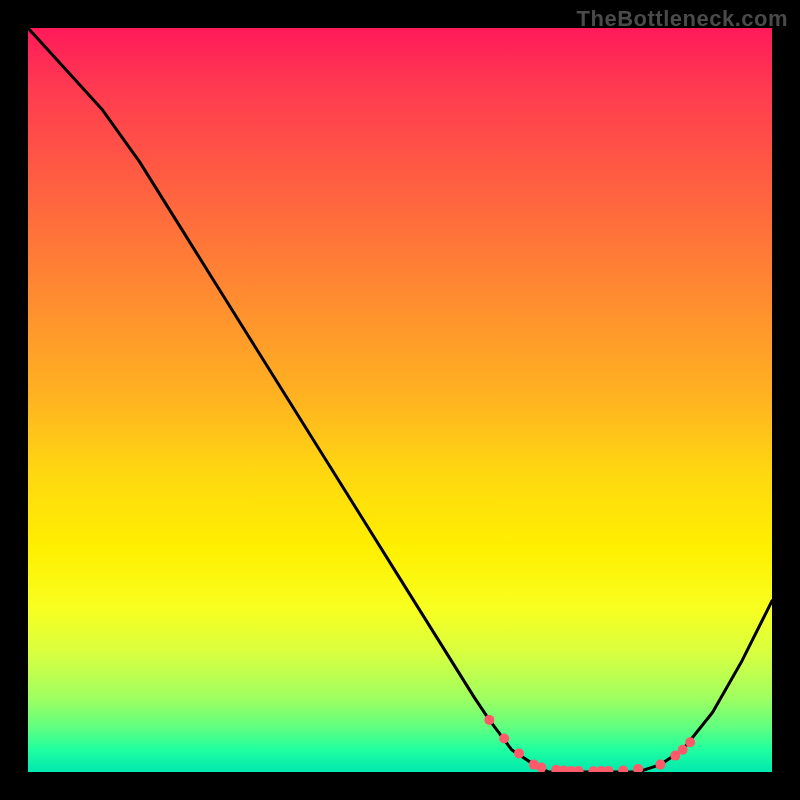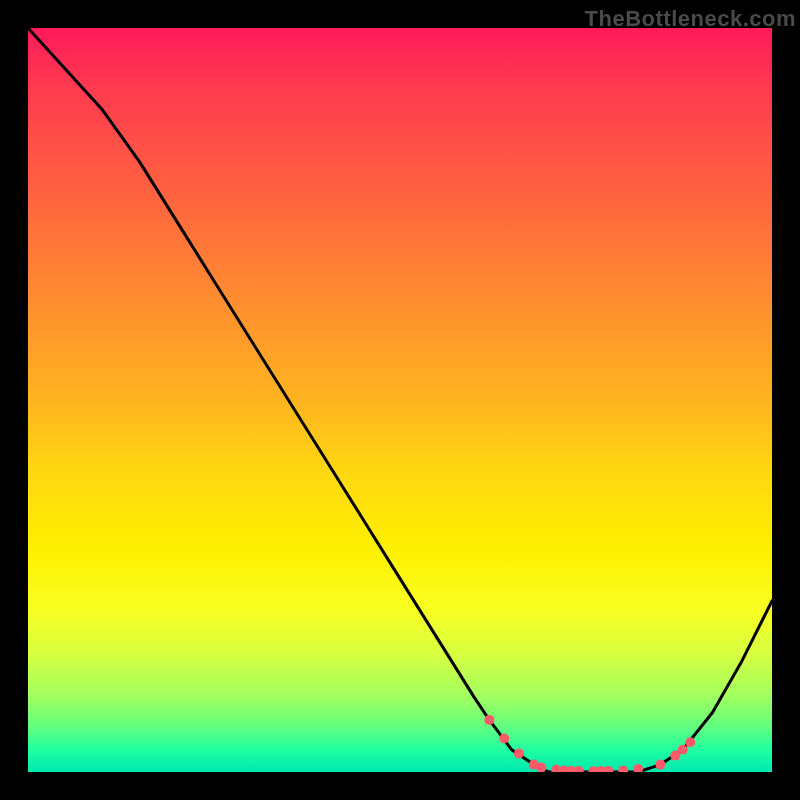--- a/index.html
+++ b/index.html
@@ -13,21 +13,21 @@
   }
   .frame {
     position: relative;
     width: 800px;
     height: 800px;
     background: #000;
   }
   .watermark {
     position: absolute;
     top: 6px;
-    right: 4px;
+    right: 12px;
     color: #4a4a4a;
     font-size: 22px;
     font-weight: bold;
     letter-spacing: 0.5px;
     z-index: 5;
   }
   .plot-area {
     position: absolute;
     left: 28px;
     top: 28px;

